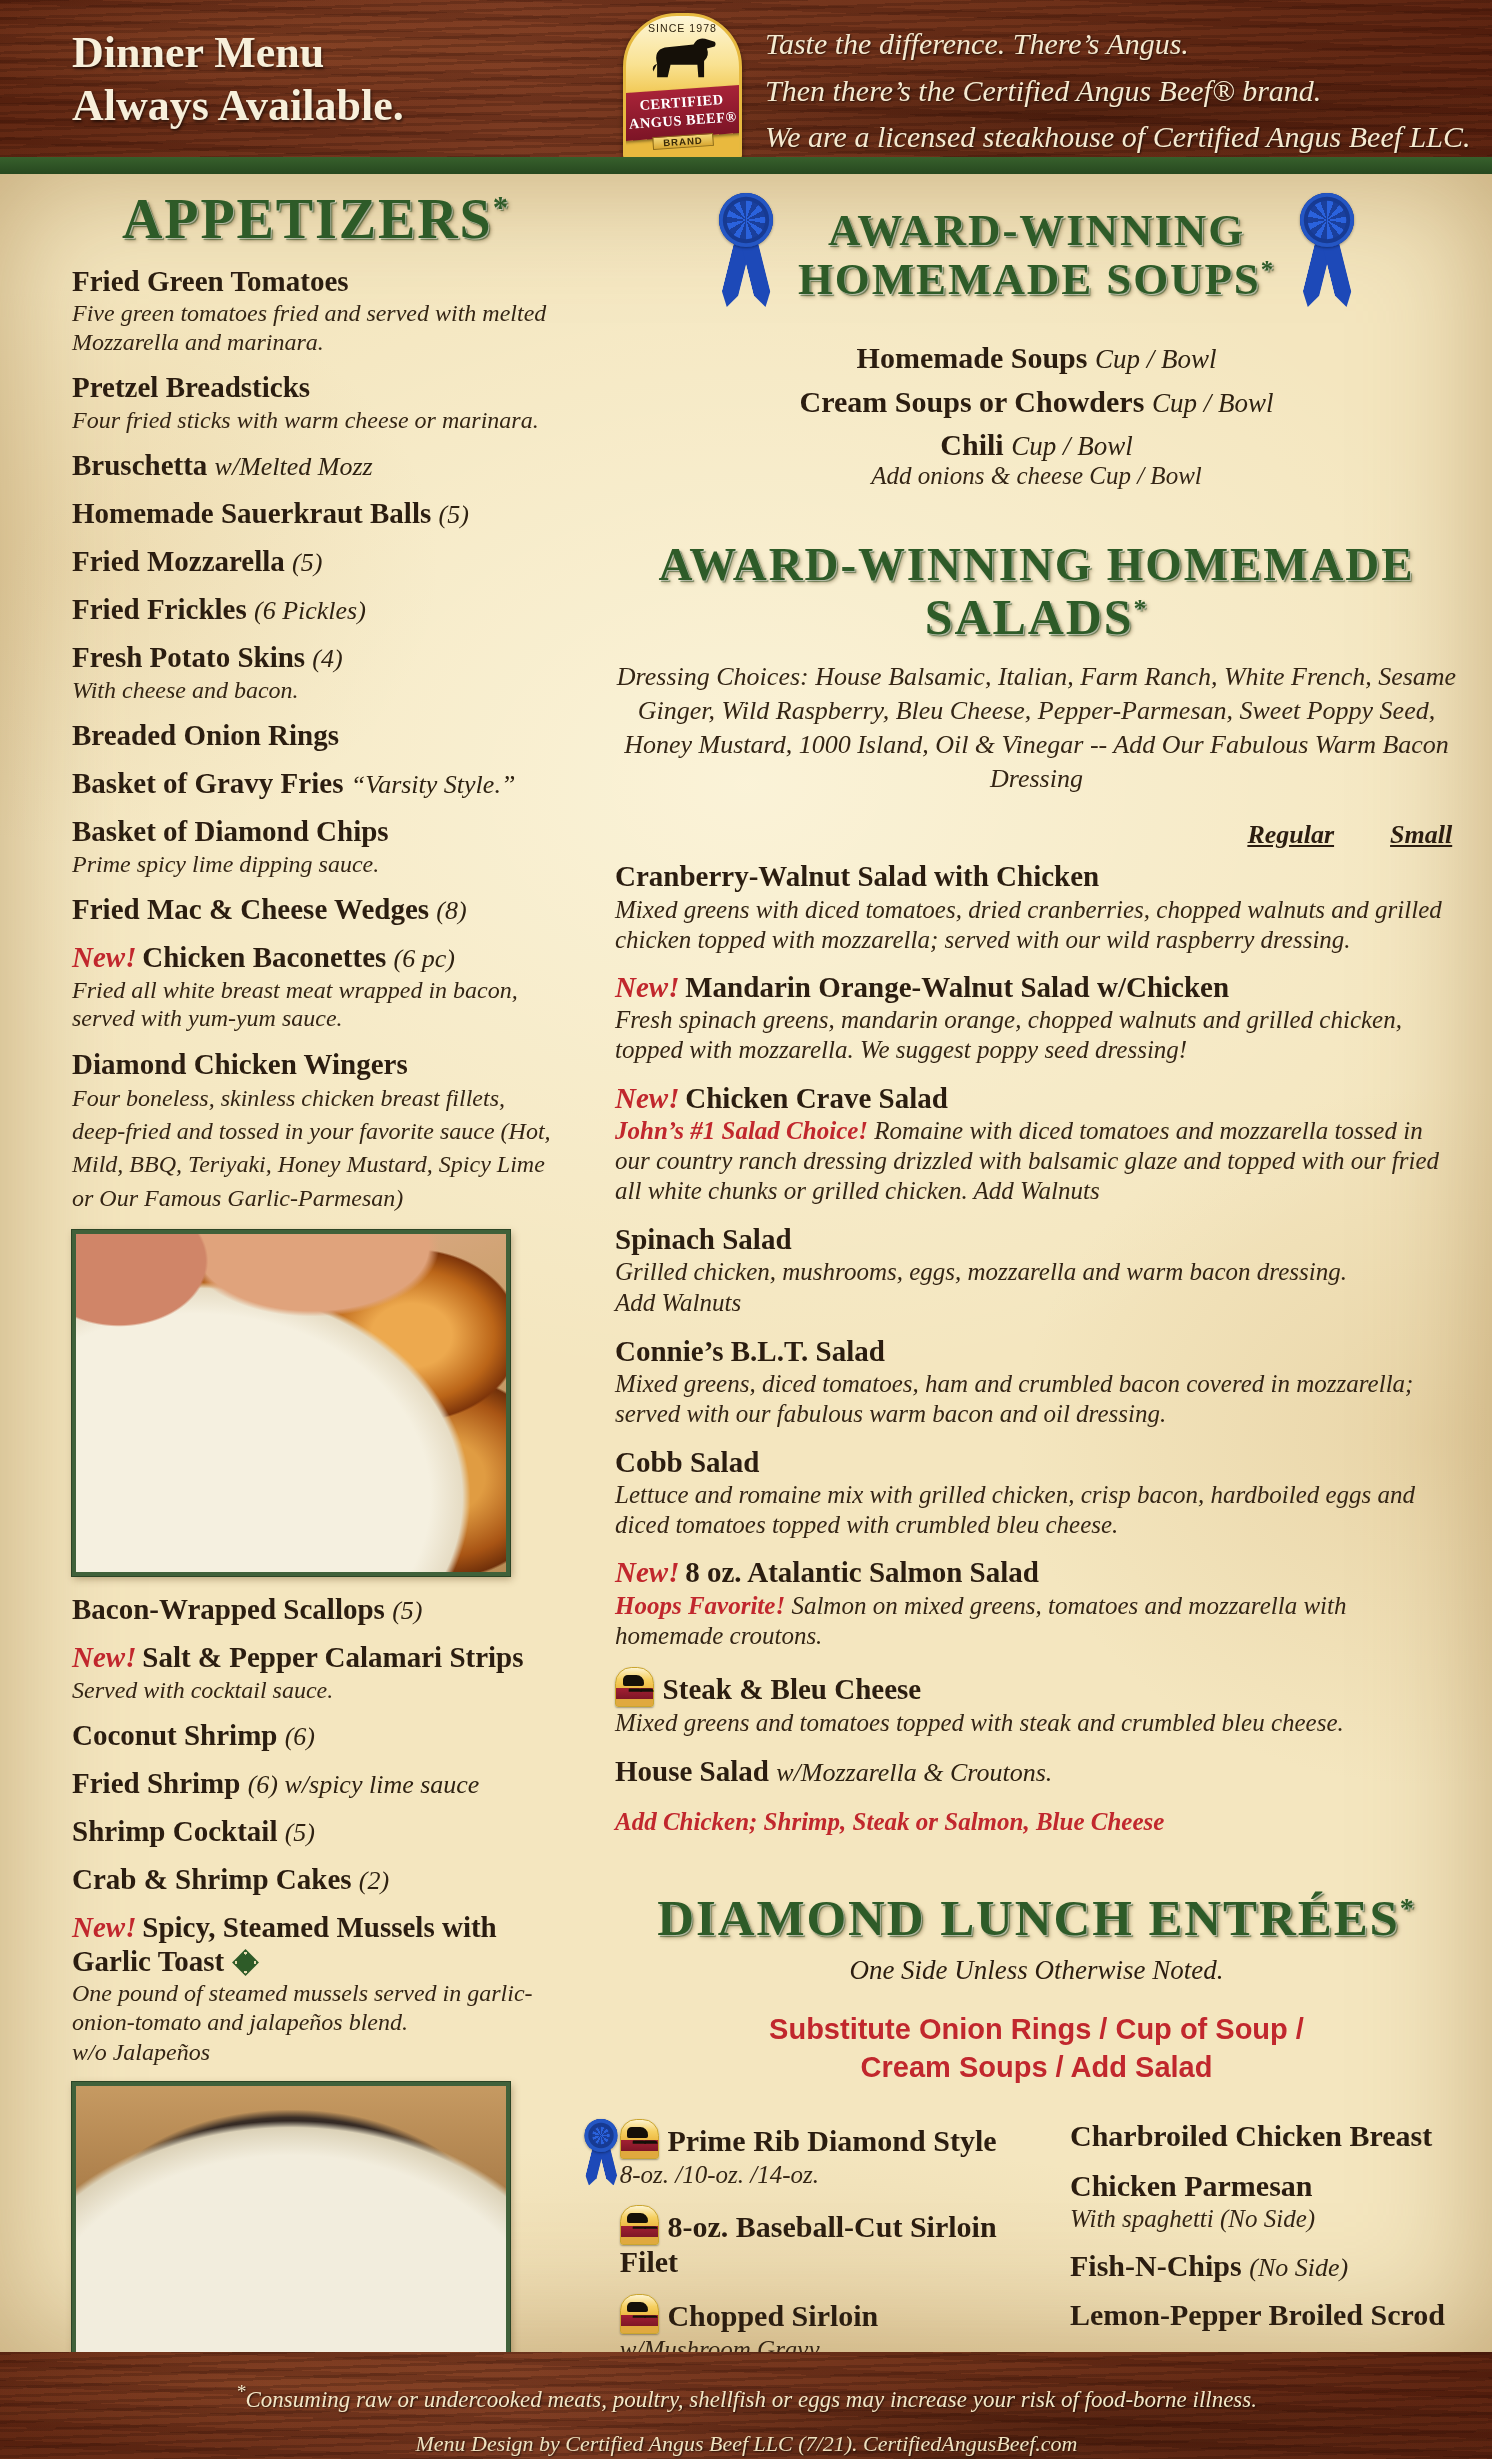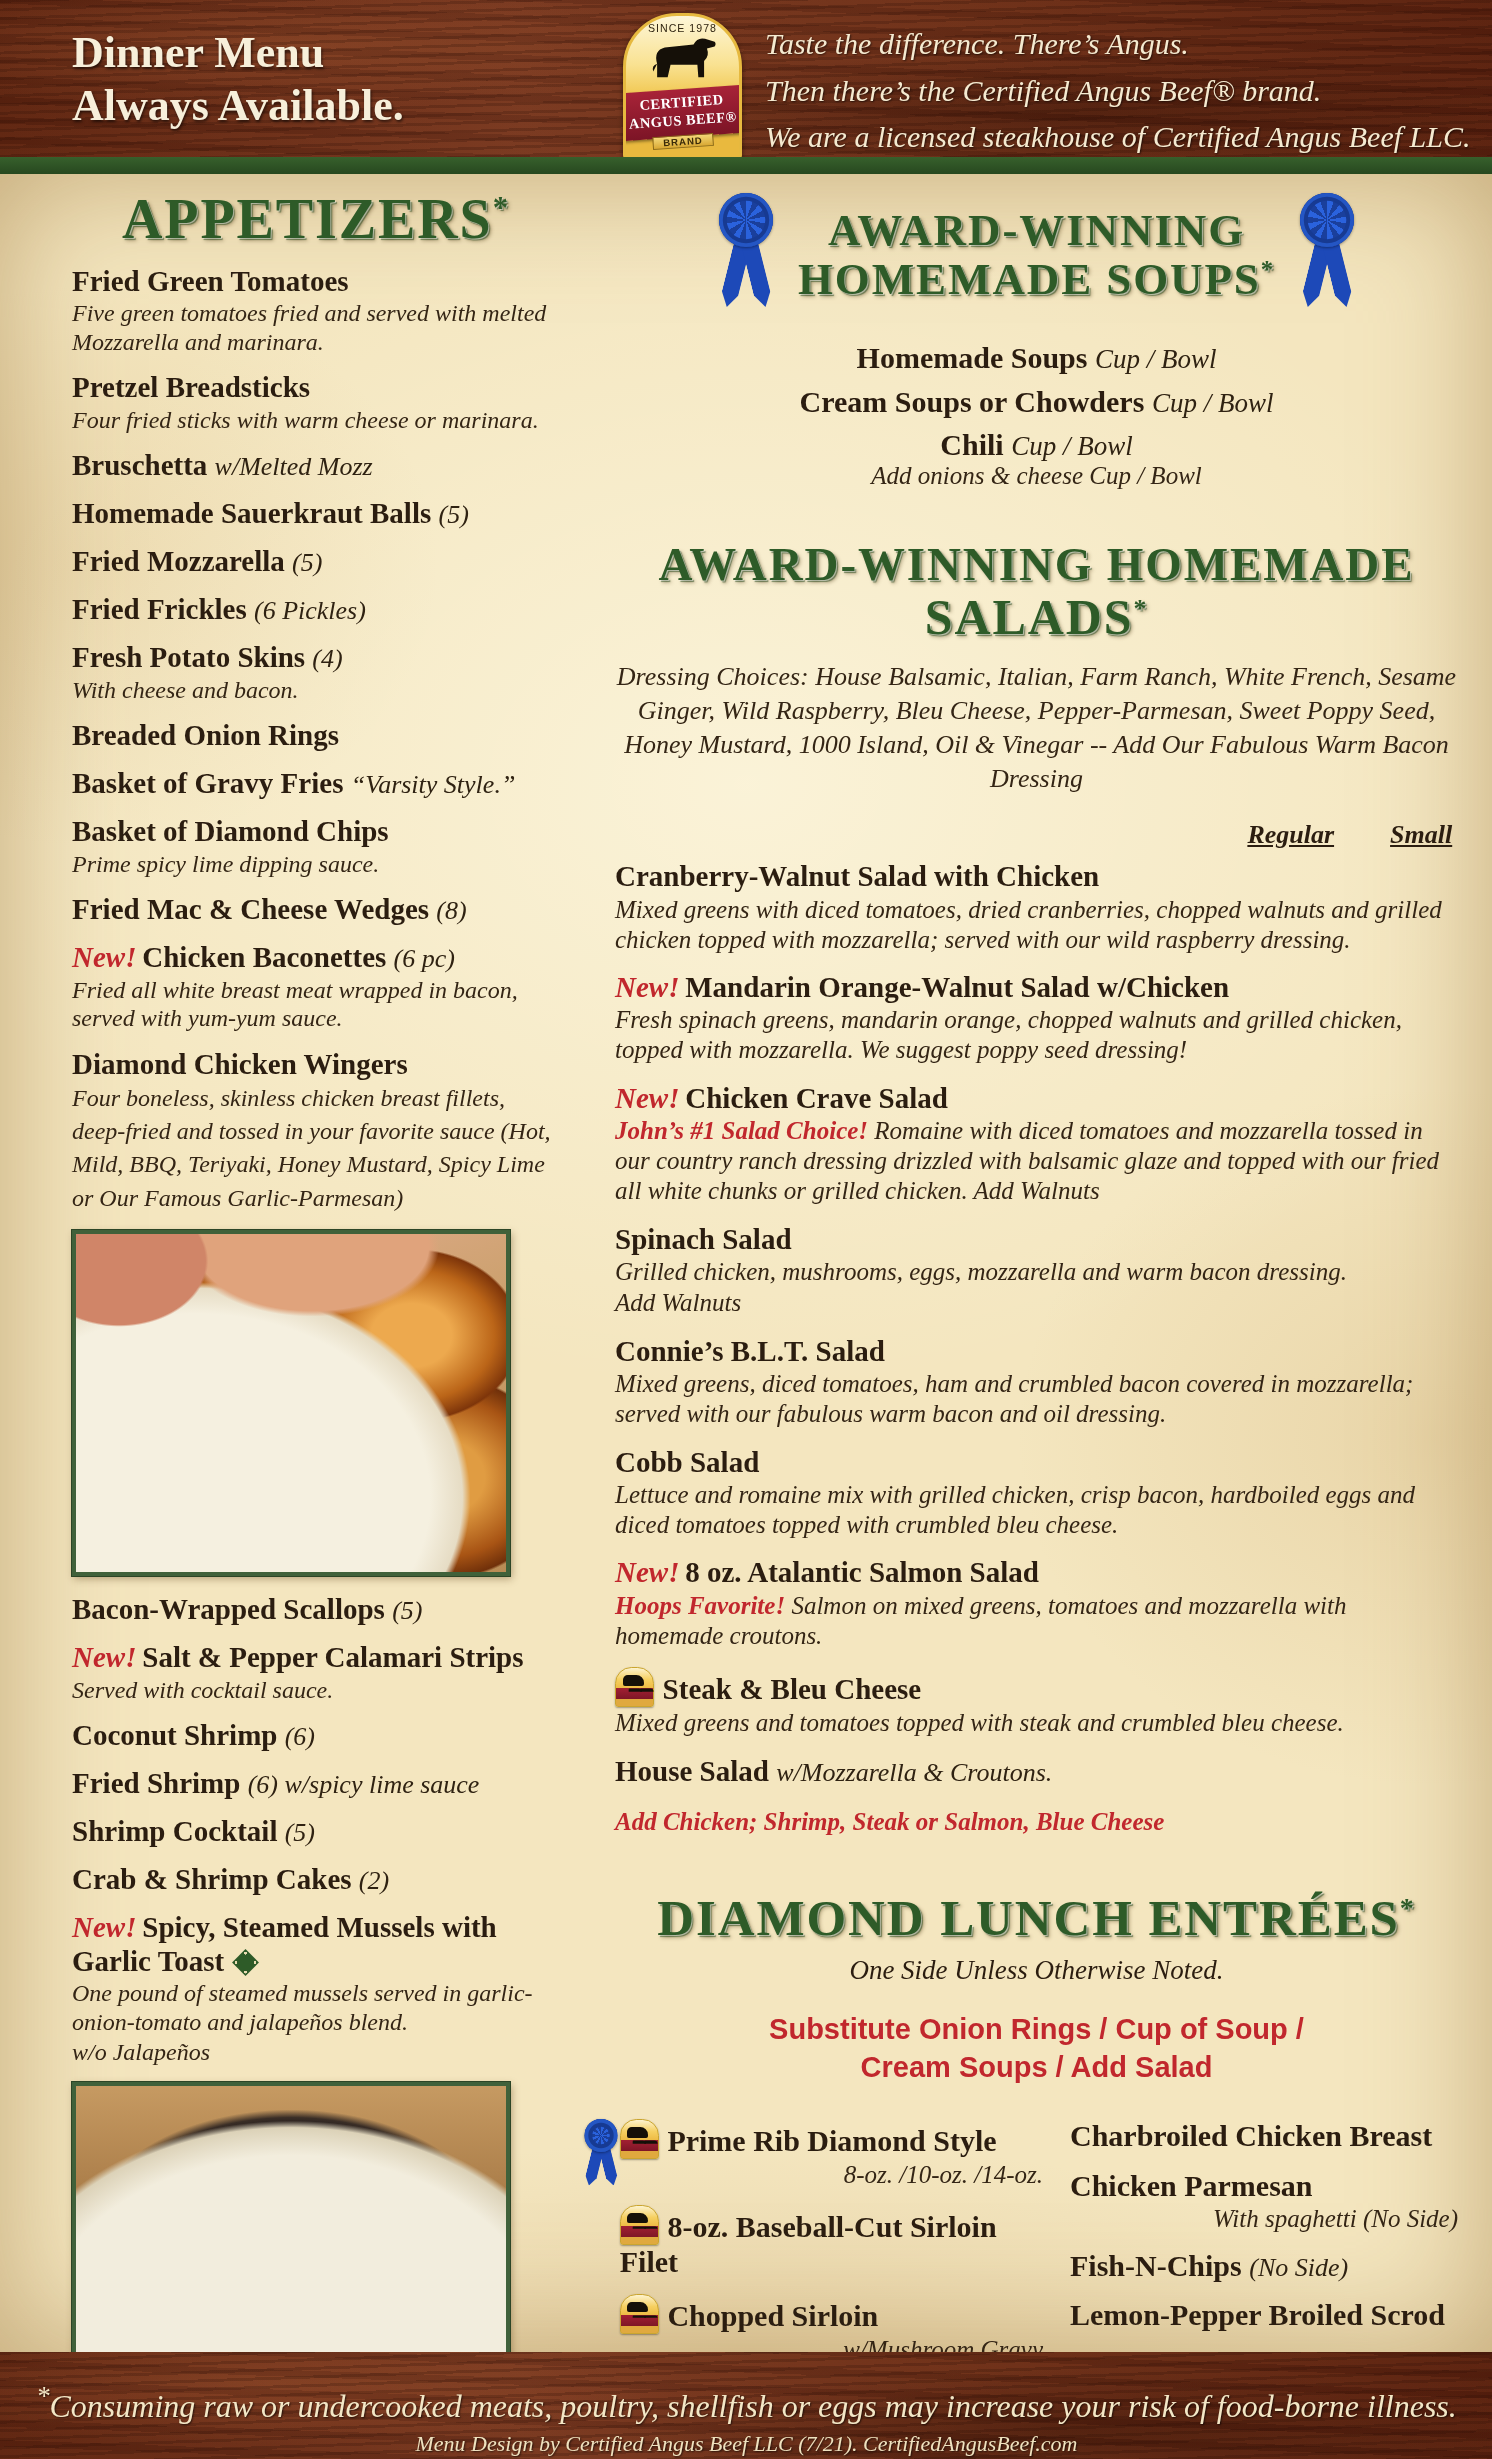--- a/index.html
+++ b/index.html
@@ -148,21 +148,21 @@
   
   .lunch{margin-top:52px;}
   .lunch-sub{font-style:italic;font-size:27px;text-align:center;color:#2b1d10;margin-top:7.7px;}
   .substitute{font-family:"Liberation Sans",sans-serif;font-weight:bold;font-size:29px;
     color:#c1272d;text-align:center;line-height:1.3;margin-top:25px;}
   .lunch-cols{display:grid;grid-template-columns:428px 1fr;column-gap:27px;margin-top:33px;}
   .lunch-col1{margin-left:4.8px;}
   .lunch-col1 .item{position:relative;}
   .lunch-col1 .item .rib-abs{position:absolute;left:-35px;top:0;}
   .lunch .line{font-size:30px;}
-  .lunch .desc{font-size:25px;text-align:right;}
+  .lunch .desc{font-size:25px;}
 
   
   .mini-logo{position:relative;display:inline-block;width:37px;height:38px;
     vertical-align:-7.7px;margin-right:8.6px;
     border:1.9px solid #caa52f;border-radius:16.3px 16.3px 2.9px 2.9px;
     background:linear-gradient(#fdf3cf 0%,#f6d061 30%,#eebc45 52%,#a32033 52%,#7e1626 82%,#e0a93e 82%);
     box-shadow:0 1px 1.9px rgba(0,0,0,.35);}
   .mini-logo::after{content:"";position:absolute;left:6.7px;top:6.7px;width:21px;height:10.6px;
     background:#151008;border-radius:4.8px 7.7px 1.9px 1.9px;
     box-shadow:1.9px 9.6px 0 -3.8px #151008, 13.4px 9.6px 0 -3.8px #151008;}
@@ -171,21 +171,21 @@
   .diamond{display:inline-block;width:19px;height:19px;margin-left:11.5px;vertical-align:-1px;
     background:#2e5b28;transform:rotate(45deg);
     background-image:
       radial-gradient(2.9px 2.9px at 2.9px 2.9px, #e9dcb2 0 45%, transparent 50%),
       radial-gradient(2.9px 2.9px at 16.3px 2.9px, #e9dcb2 0 45%, transparent 50%),
       radial-gradient(2.9px 2.9px at 2.9px 16.3px, #e9dcb2 0 45%, transparent 50%),
       radial-gradient(2.9px 2.9px at 16.3px 16.3px, #e9dcb2 0 45%, transparent 50%);}
 
   
   .footer-disclaimer{position:absolute;top:29px;width:100%;text-align:center;
-    font-style:italic;font-size:32px;color:#f3e7c6;text-shadow:1px 1px 1.9px rgba(0,0,0,.6);}
+    font-style:italic;font-size:23px;color:#f3e7c6;text-shadow:1px 1px 1.9px rgba(0,0,0,.6);}
   .footer-credit{position:absolute;top:79px;width:100%;text-align:center;
     font-style:italic;font-size:22px;color:#efe2bf;text-shadow:1px 1px 1.9px rgba(0,0,0,.6);}
 </style>
 </head>
 <body>
 
 <div class="page">
 
   <header class="wood wood-top">
     <div class="menu-title">

